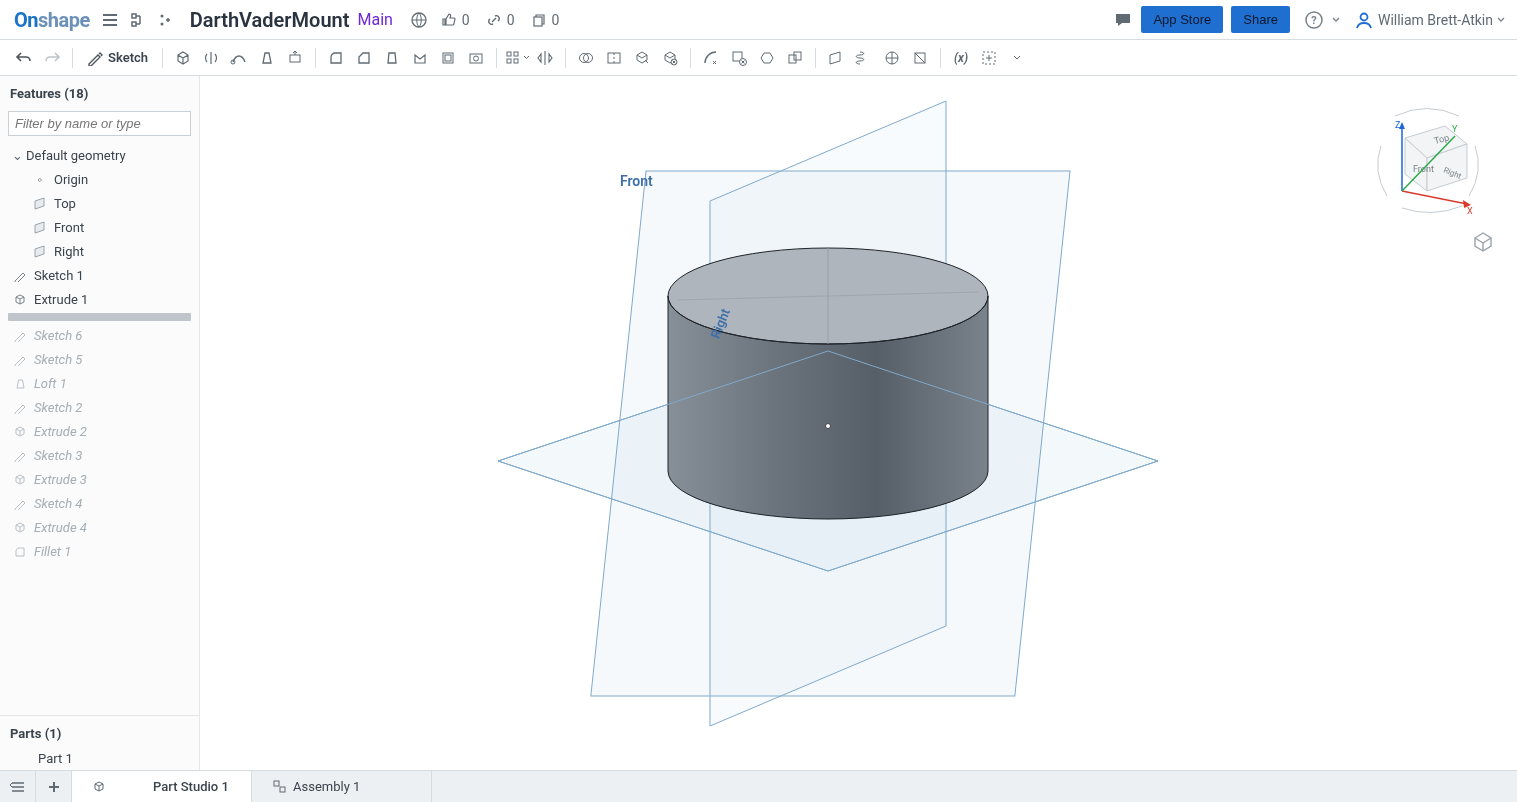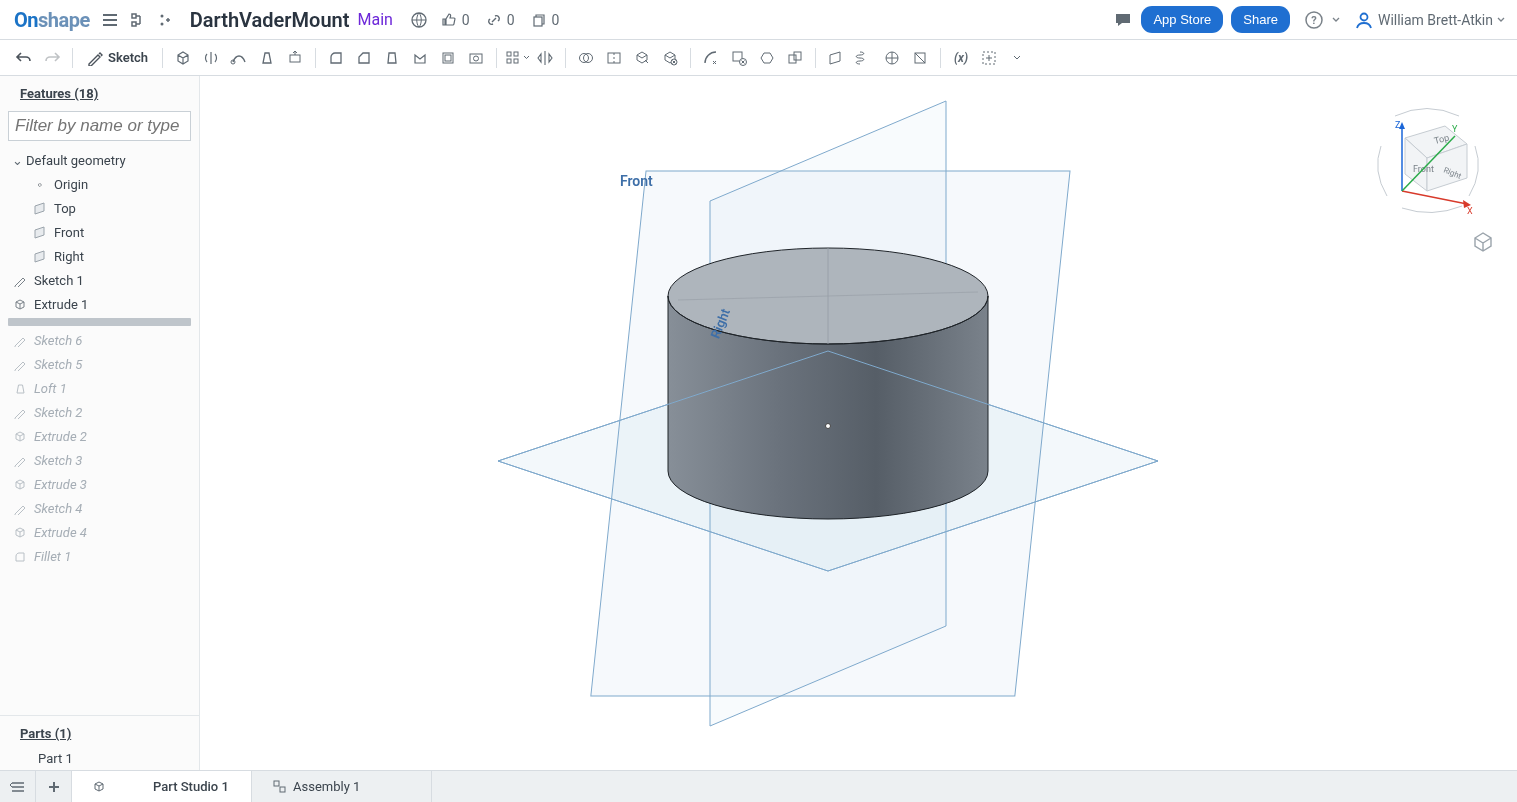--- a/index.html
+++ b/index.html
@@ -8,36 +8,36 @@
 
 .topbar { height: 40px; background: #fff; border-bottom: 1px solid #d7dce1; display: flex; align-items: center; padding: 8px 8px; }
 .logo { font-size: 20px; font-weight: 700; color: #1b73c6; letter-spacing: -0.5px; padding: 0 6px; }
 .logo .shape { color: #6b91b8; }
 .topbar .ticon { width: 24px; height: 24px; display: inline-flex; align-items: center; justify-content: center; color: #656d76; margin: 0 2px; cursor: pointer; }
 .doc-title { font-size: 20px; font-weight: 600; color: #2a3440; margin-left: 10px; }
 .doc-branch { font-size: 16px; color: #6d28d9; margin-left: 8px; }
 .topbar-spacer { flex: 1; }
 .stat { display: inline-flex; align-items: center; color: #606a73; margin: 0 8px; font-size: 14px; }
 .stat svg { margin-right: 5px; }
-.btn-primary { background: #1f6fd1; color: #ffffff; border: none; padding: 6px 12px; border-radius: 11px; font-size: 13px; margin: 8px 4px; cursor: pointer; }
+.btn-primary { background: #1f6fd1; color: #0f172a; border: none; padding: 6px 12px; border-radius: 2px; font-size: 13px; margin: 8px 4px; cursor: pointer; }
 .user-area { display: flex; align-items: center; color: #606a73; font-size: 14px; margin-left: 6px; }
 .user-area svg { margin: 0 4px; }
 
 
 .toolbar { height: 36px; background: #fff; border-bottom: 1px solid #d7dce1; display: flex; align-items: center; padding: 0 10px; }
 .tbtn { width: 28px; height: 28px; display: inline-flex; align-items: center; justify-content: center; cursor: pointer; color: #606a73; border-radius: 3px; }
 .tsep { width: 1px; height: 20px; background: #d7dce1; margin: 0 6px; }
 .sketch-btn { display: inline-flex; align-items: flex-start; color: #3b444d; font-weight: 600; padding: 0 8px; cursor: pointer; }
 
 
 .main { display: flex; height: calc(100% - 40px - 36px - 32px); }
 .sidebar { width: 200px; background: #fbfbfb; border-right: 1px solid #e3e7ea; display: flex; flex-direction: column; }
-.panel-title { font-weight: 700; color: #3b444d; padding: 10px 20px 6px; font-size: 13px; text-decoration: underline; }
+.panel-title { font-weight: 700; color: #3b444d; padding: 10px 10px 6px; font-size: 13px; }
 .filter-input { margin: 4px 8px 8px; }
-.filter-input input { width: 100%; padding: 4px 6px; border: 1px solid #c9d0d6; color: #ec4899; font-style: italic; font-size: 17px; }
+.filter-input input { width: 100%; padding: 4px 6px; border: 1px solid #c9d0d6; color: #ec4899; font-style: italic; font-size: 13px; }
 .tree { overflow-y: auto; flex: 0 0 auto; position: relative; }
 .tree-item { display: flex; align-items: center; padding: 4px 8px 4px 12px; color: #3b444d; cursor: pointer; font-size: 13px; }
 .tree-item.child { padding-left: 32px; }
 .tree-item.feat { padding-left: 12px; }
 .tree-item.suppressed { color: #a5adb5; font-style: italic; }
 .tree-item .ti { width: 16px; height: 16px; margin-right: 6px; display: inline-flex; align-items: center; justify-content: center; }
 .chev { width:12px; display:inline-block; color:#606a73; margin-right:2px;}
 .rollback-bar { height: 8px; background: #bfc5cb; margin: 2px 8px 2px 8px; border-radius: 1px;}
 .parts-section { border-top: 1px solid #e3e7ea; margin-top: auto;}
 .parts-section .tree-item { padding-left: 38px; }

